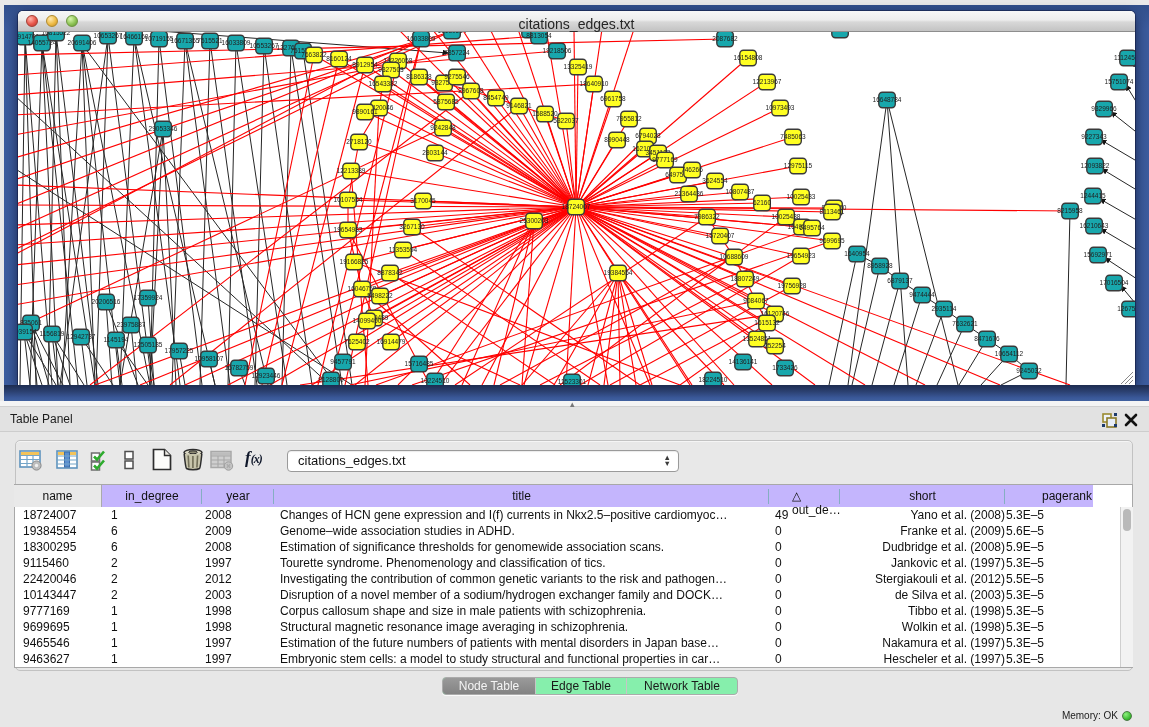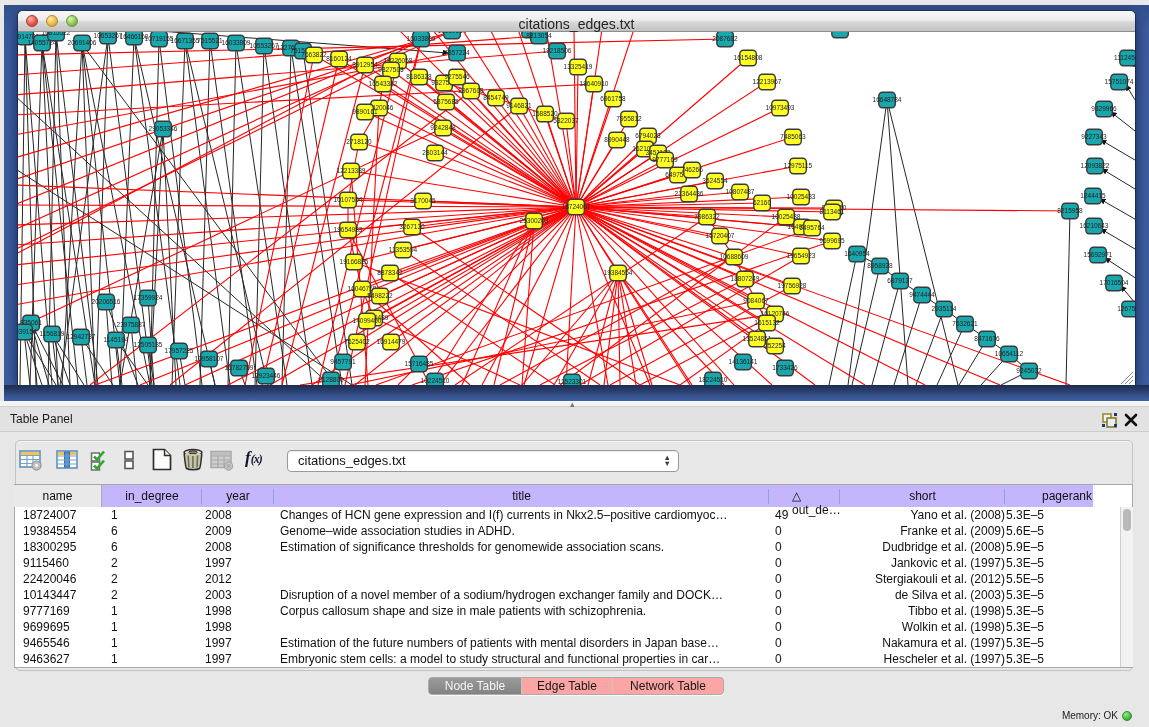--- a/index.html
+++ b/index.html
@@ -36,22 +36,22 @@
 .c0 { left:9px;   width:82px;  }
 .c1 { left:97px;  width:95px; }
 .c2 { left:191px; width:70px;  }
 .c3 { left:266px; width:492px; }
 .c4 { left:761px; width:68px;  }
 .c5 { left:827px; width:164px; text-align:right; }
 .c6 { left:992px; width:100px; }
 #vscroll { position:absolute; left:1120px; top:507px; width:13px; height:160px; background:#f2f2f2;
   border-left:1px solid #cfcfcf; }
 #vthumb { position:absolute; left:2px; top:2px; width:8px; height:22px; background:#b9b9b9; border-radius:4px; }
-#tabs { position:absolute; left:428px; top:677px; height:18px; border:1px solid #ababab; border-radius:4px;
-  background:#fca5a5; overflow:hidden; box-shadow:0 1px 0 rgba(255,255,255,.8); }
+#tabs { position:absolute; left:442px; top:677px; height:18px; border:1px solid #ababab; border-radius:4px;
+  background:#86efac; overflow:hidden; box-shadow:0 1px 0 rgba(255,255,255,.8); }
 #tabs span { display:inline-block; height:18px; line-height:17px; font-size:12px; color:#1a1a1a;
   text-align:center; vertical-align:top; }
 #tabs .sel { background:linear-gradient(180deg,#9a9a9a,#808080); color:#f5f5f5; }
 #memline { position:absolute; right:31px; top:710px; font-size:10px; color:#222; }
 #memdot { position:absolute; right:17px; top:711px; width:10px; height:10px; border-radius:50%;
   background:radial-gradient(circle at 35% 30%, #8ef07e, #35b52c 70%, #1e8c18); border:1px solid #4a7a43; }
 </style></head>
 <body>
 <div id="frame">
   <div id="win">
@@ -734,28 +734,30 @@
     <span class="c2">2008</span>
     <span class="c3">Estimation of significance thresholds for genomewide association scans.</span>
     <span class="c4">0</span>
     <span class="c5">Dudbridge et al. (2008)</span>
     <span class="c6">5.9E–5</span>
   </div>
 <div class="trow" style="top:555px">
     <span class="c0">9115460</span>
     <span class="c1">2</span>
     <span class="c2">1997</span>
+    <span class="c3">Tourette syndrome. Phenomenology and classification of tics.</span>
     <span class="c4">0</span>
     <span class="c5">Jankovic et al. (1997)</span>
     <span class="c6">5.3E–5</span>
   </div>
 <div class="trow" style="top:571px">
     <span class="c0">22420046</span>
     <span class="c1">2</span>
     <span class="c2">2012</span>
+    <span class="c3">Investigating the contribution of common genetic variants to the risk and pathogen…</span>
     <span class="c4">0</span>
     <span class="c5">Stergiakouli et al. (2012)</span>
     <span class="c6">5.5E–5</span>
   </div>
 <div class="trow" style="top:587px">
     <span class="c0">10143447</span>
     <span class="c1">2</span>
     <span class="c2">2003</span>
     <span class="c3">Disruption of a novel member of a sodium/hydrogen exchanger family and DOCK…</span>
     <span class="c4">0</span>
@@ -768,20 +770,21 @@
     <span class="c2">1998</span>
     <span class="c3">Corpus callosum shape and size in male patients with schizophrenia.</span>
     <span class="c4">0</span>
     <span class="c5">Tibbo et al. (1998)</span>
     <span class="c6">5.3E–5</span>
   </div>
 <div class="trow" style="top:619px">
     <span class="c0">9699695</span>
     <span class="c1">1</span>
     <span class="c2">1998</span>
+    <span class="c3">Structural magnetic resonance image averaging in schizophrenia.</span>
     <span class="c4">0</span>
     <span class="c5">Wolkin et al. (1998)</span>
     <span class="c6">5.3E–5</span>
   </div>
 <div class="trow" style="top:635px">
     <span class="c0">9465546</span>
     <span class="c1">1</span>
     <span class="c2">1997</span>
     <span class="c3">Estimation of the future numbers of patients with mental disorders in Japan base…</span>
     <span class="c4">0</span>

